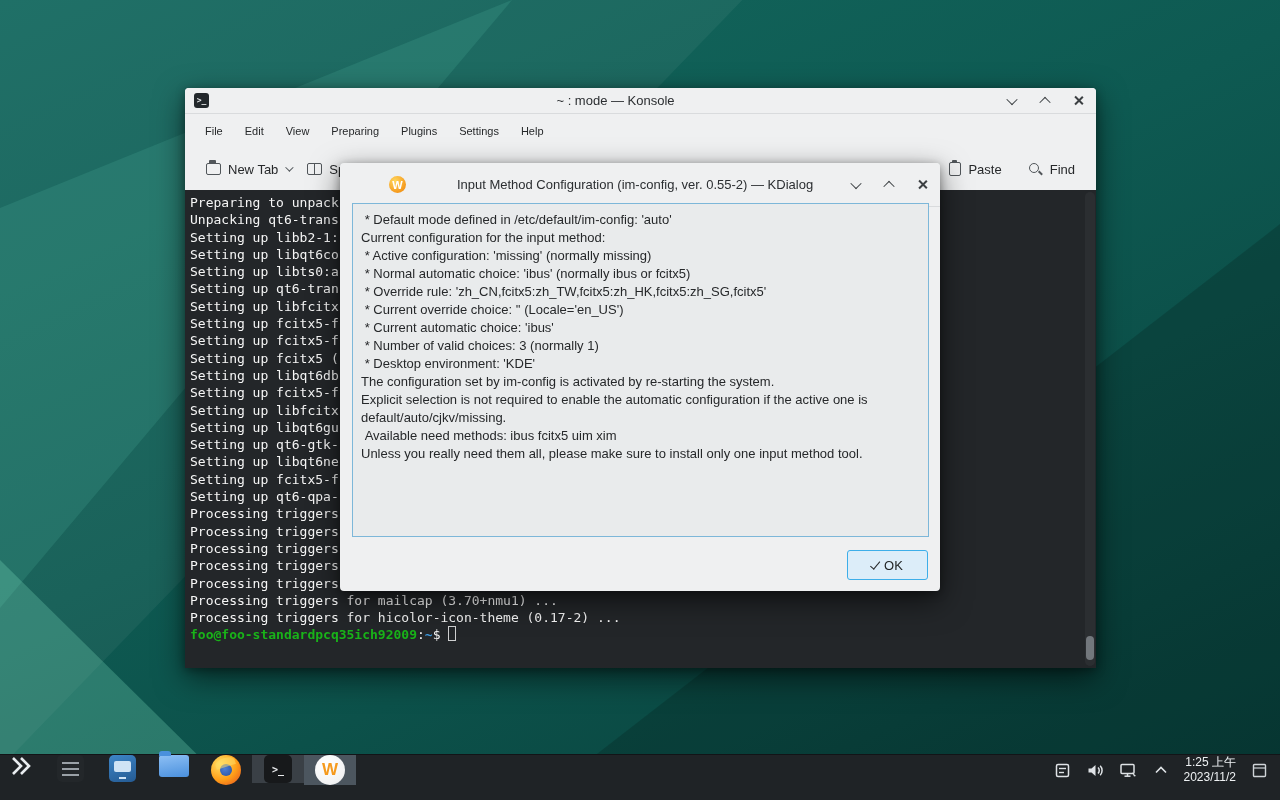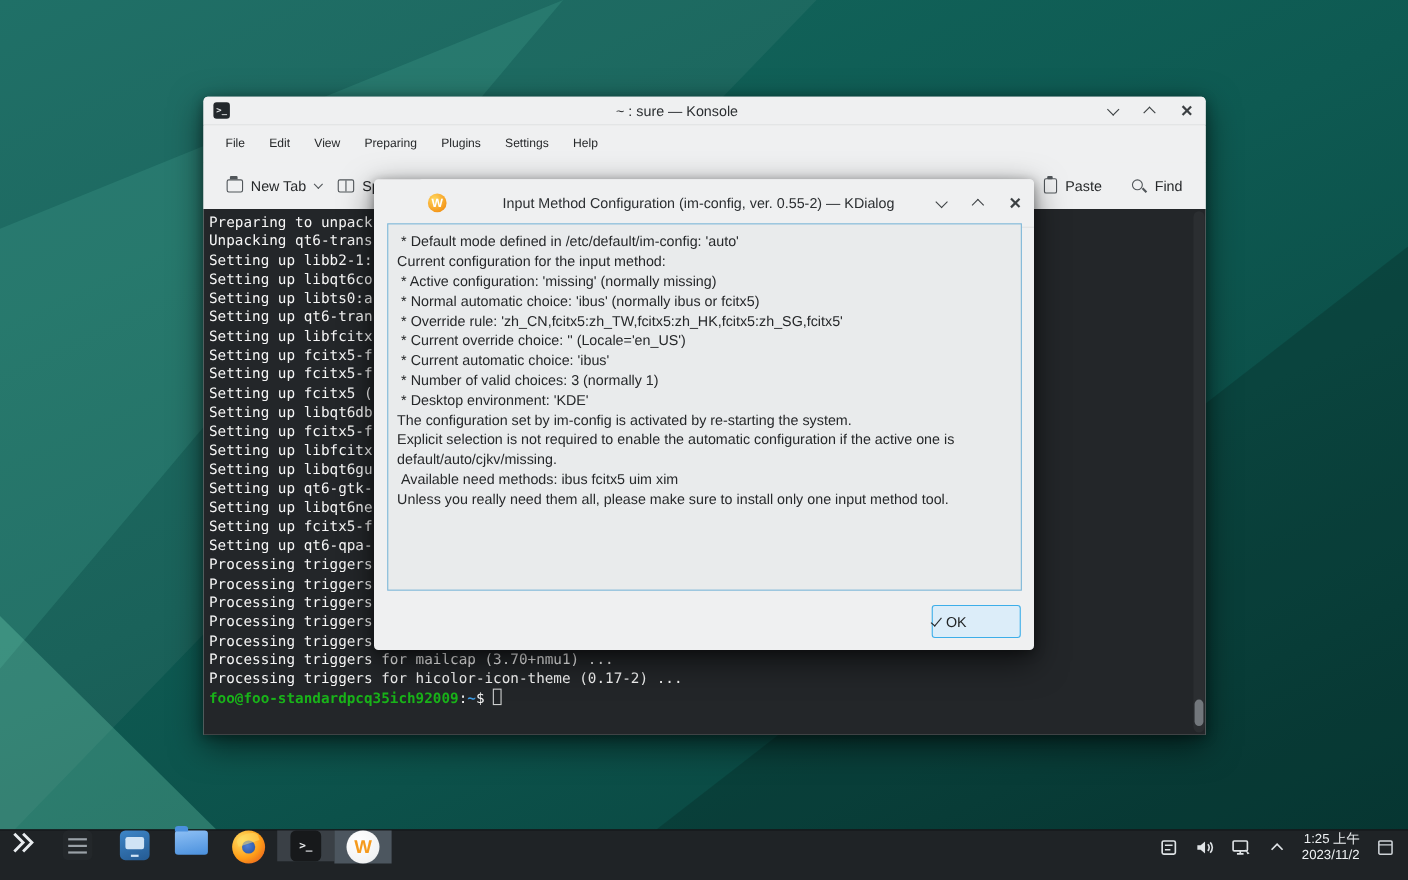--- a/index.html
+++ b/index.html
@@ -74,21 +74,21 @@
                      color:#ffffff; font-size:11px; font-weight:bold;
                      display:flex; align-items:center; justify-content:center; }
   .kdialog-appicon::before { content:"W"; }
 
   .dialog-msgframe { position:absolute; left:12px; right:11px; top:40px; height:334px;
                      background:#e9ebec; border:1px solid #7db7d9; padding:7px 8px;
                      font-size:13px; line-height:18px; color:#26282a; overflow:hidden; }
   .msg-line { white-space:pre-wrap; }
 
   .ok-button { position:absolute; right:12px; bottom:11px; height:30px; min-width:81px;
-               display:flex; align-items:center; justify-content:flex-start; gap:7px;
+               display:flex; align-items:center; justify-content:center; gap:7px;
                background:#dcedf9; border:1px solid #3daee9; border-radius:3px;
                font-size:13px; color:#232627; }
   .icon-check { width:5px; height:10px; border-right:1.7px solid #26282a; border-bottom:1.7px solid #26282a;
                 transform:rotate(40deg) translateY(-1px); }
 
   
   .taskbar { position:absolute; left:0; right:0; bottom:0; height:46px; background:#1f2326;
              border-top:1px solid #121417; display:flex; align-items:flex-start; z-index:50; }
   .launcher { width:44px; display:flex; align-items:center; justify-content:center; }
   .task-tile { width:52px; display:flex; align-items:center; justify-content:center; }
@@ -128,21 +128,21 @@
 
 <div id="screen">
   <div class="wp wp1"></div>
   <div class="wp wp2"></div>
   <div class="wp wp3"></div>
   <div class="wp wp4"></div>
 
   <div class="window" id="konsole">
     <div class="titlebar">
       <span class="konsole-appicon"></span>
-      <span class="title">~ : sure — Konsole</span>
+      <span class="title">~ : mode — Konsole</span>
       <span class="winbtns">
         <span class="wbtn">
             <span class="chev down"></span>
           </span>
         <span class="wbtn">
             <span class="chev up"></span>
           </span>
         <span class="wbtn">
             <span class="xglyph"></span>
           </span>

